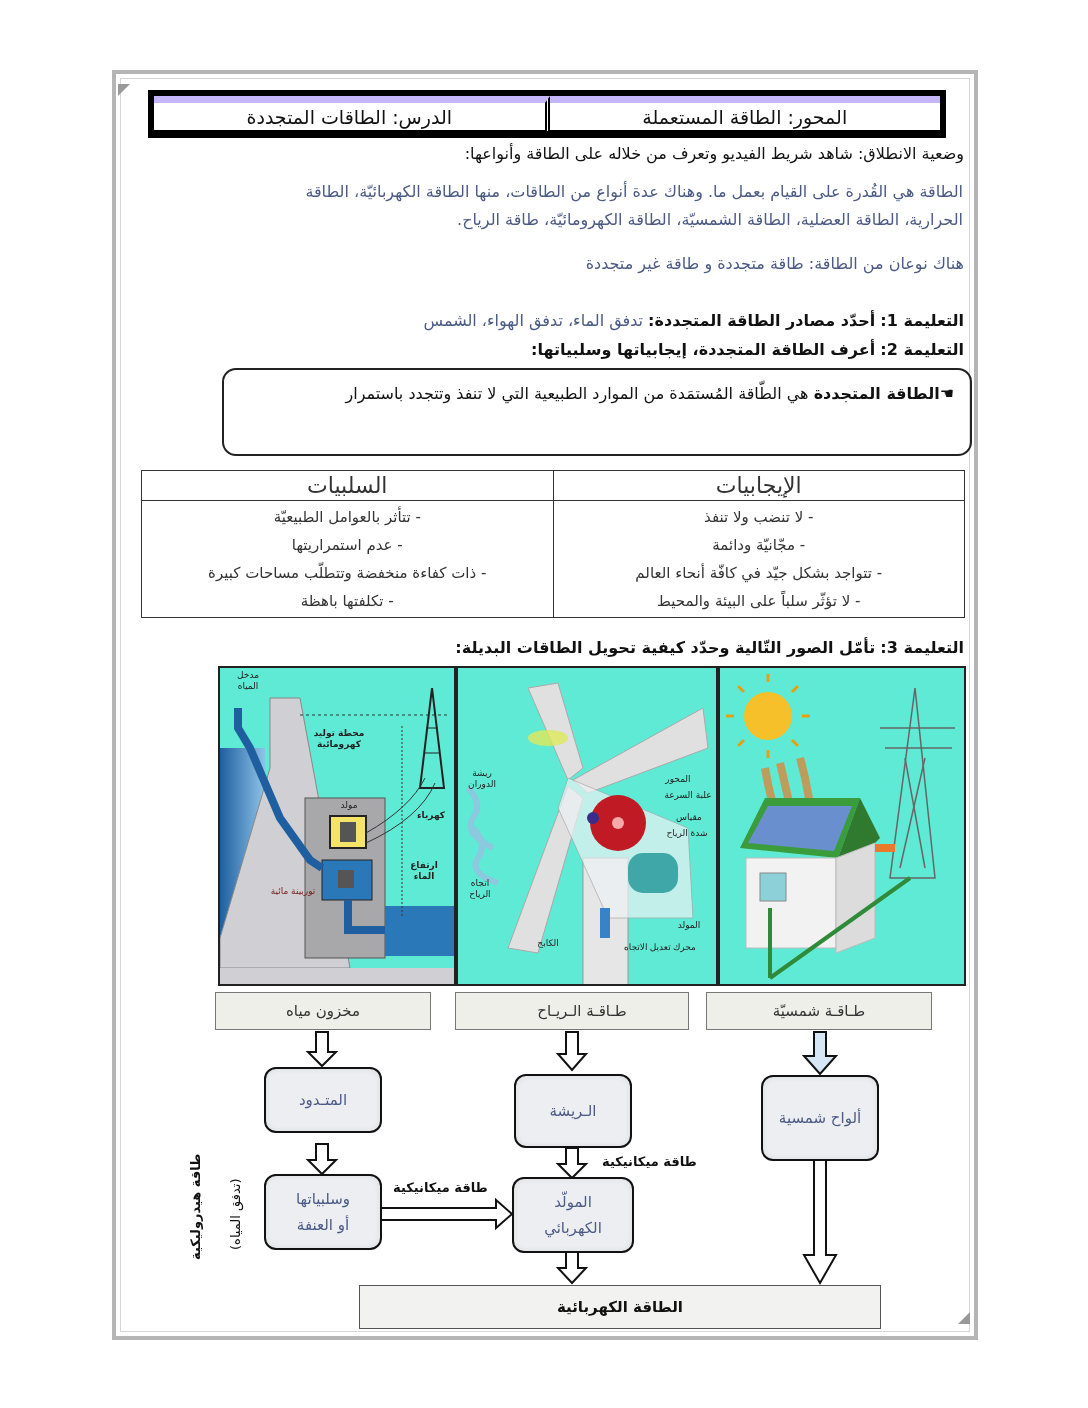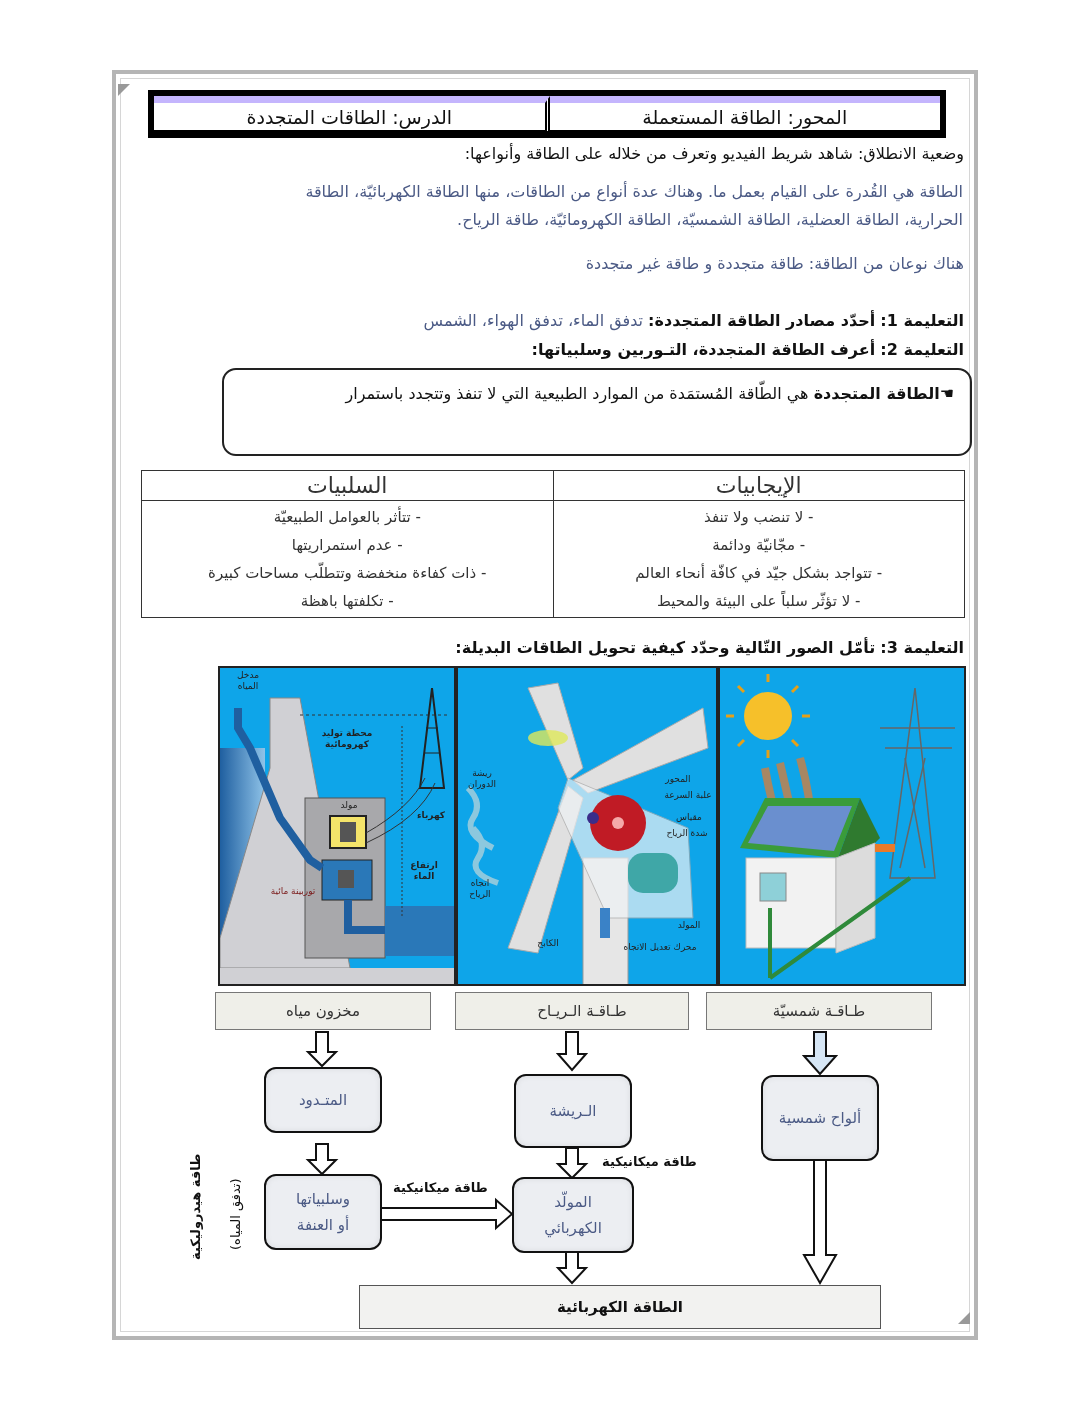--- a/index.html
+++ b/index.html
@@ -46,21 +46,21 @@
 
     table.proscons {
       position: absolute; left: 141px; top: 470px; width: 824px; border-collapse: collapse;
       direction: rtl; font-size: 15px; color: #333;
     }
     table.proscons th, table.proscons td { border: 1.5px solid #333; text-align: center; width: 50%; }
     table.proscons th { font-weight: normal; height: 30px; font-size: 22px; }
     table.proscons td { vertical-align: top; padding: 2px 6px; line-height: 28px; }
 
     .img-panel {
-      position: absolute; top: 666px; height: 320px; border: 2px solid #222; overflow: hidden; background: #0ea5e9;
+      position: absolute; top: 666px; height: 320px; border: 2px solid #222; overflow: hidden; background: #5eead4;
     }
     .img-label { position: absolute; font-size: 9px; color: #222; direction: rtl; text-align: center; line-height: 11px; }
 
     .src-box {
       position: absolute; top: 992px; height: 38px; background: #efefe9; border: 1.5px solid #777;
       display: flex; align-items: center; justify-content: center; font-size: 15px; color: #333; letter-spacing: 1px;
     }
 
     .flow-box {
       position: absolute; border: 2px solid #111; border-radius: 12px; background: #eceef2;
@@ -105,21 +105,21 @@
 <div class="line rtl blue-text" style="top:254px;">هناك نوعان من الطاقة: طاقة متجددة و طاقة غير متجددة</div>
 
 <div class="line rtl" style="top:311px;">
   <span class="bold">التعليمة 1:</span>
   <span class="bold">أحدّد مصادر الطاقة المتجددة:</span>
   <span class="blue-text">تدفق الماء، تدفق الهواء، الشمس</span>
 </div>
 
 <div class="line rtl" style="top:340px;">
   <span class="bold">التعليمة 2:</span>
-  <span class="bold">أعرف الطاقة المتجددة، التـوربين وسلبياتها:</span>
+  <span class="bold">أعرف الطاقة المتجددة، إيجابياتها وسلبياتها:</span>
 </div>
 
 <div class="def-box rtl">
   <div>
     <span>☚</span><span class="bold">الطاقة المتجددة</span>
     <span>هي الطّاقة المُستمَدة من الموارد الطبيعية التي لا تنفذ وتتجدد باستمرار</span>
   </div>
 </div>
 
 <table class="proscons">
@@ -173,21 +173,21 @@
     <line x1="80" y1="47" x2="230" y2="47" stroke="#333" stroke-dasharray="3,3"></line>
     <line x1="182" y1="58" x2="182" y2="250" stroke="#333" stroke-dasharray="2,2"></line>
     <polygon points="212,20 224,120 200,120" fill="none" stroke="#222" stroke-width="2"></polygon>
     <line x1="206" y1="60" x2="218" y2="60" stroke="#222"></line>
     <line x1="204" y1="85" x2="220" y2="85" stroke="#222"></line>
     <path d="M146,165 Q190,140 205,110" stroke="#333" fill="none"></path>
     <path d="M146,175 Q200,150 215,115" stroke="#333" fill="none"></path>
     <rect x="0" y="300" width="238" height="20" fill="#d0d0d4"></rect>
   </svg>
   <div class="img-label" style="left:10px;top:2px;width:36px;">مدخل المياه</div>
-  <div class="img-label" style="left:92px;top:60px;width:70px;font-weight:bold;">محطة توليد كهرومائية</div>
+  <div class="img-label" style="left:84px;top:60px;width:70px;font-weight:bold;">محطة توليد كهرومائية</div>
   <div class="img-label" style="left:112px;top:132px;width:34px;">مولد</div>
   <div class="img-label" style="left:188px;top:142px;width:46px;font-weight:bold;">كهرباء</div>
   <div class="img-label" style="left:48px;top:218px;width:50px;color:#7a1a1a;">توربينة مائية</div>
   <div class="img-label" style="left:184px;top:192px;width:40px;font-weight:bold;">ارتفاع الماء</div>
 </div>
 
 <div class="img-panel" style="left:456px; width:262px;">
   <svg width="262" height="320" viewBox="0 0 262 320" style="left:0;top:0;">
     <rect x="125" y="190" width="45" height="130" fill="#e6e6e6" stroke="#999"></rect>
     <path d="M110,112 L70,20 L100,15 L125,100 Z" fill="#e0e0e0" stroke="#aaa"></path>
@@ -203,21 +203,21 @@
     <path d="M15,160 Q30,175 20,190 Q10,205 40,215" stroke="#8cc8de" stroke-width="6" fill="none"></path>
     <rect x="142" y="240" width="10" height="30" fill="#3a82c7"></rect>
   </svg>
   <div class="img-label" style="left:6px;top:100px;width:36px;">ريشة الدوران</div>
   <div class="img-label" style="left:200px;top:106px;width:40px;">المحور</div>
   <div class="img-label" style="left:200px;top:122px;width:60px;">علبة السرعة</div>
   <div class="img-label" style="left:206px;top:144px;width:50px;">مقياس</div>
   <div class="img-label" style="left:200px;top:160px;width:58px;">شدة الرياح</div>
   <div class="img-label" style="left:4px;top:210px;width:36px;">اتجاه الرياح</div>
   <div class="img-label" style="left:208px;top:252px;width:46px;">المولد</div>
-  <div class="img-label" style="left:150px;top:274px;width:104px;">محرك تعديل الاتجاه</div>
+  <div class="img-label" style="left:150px;top:274px;width:104px;font-family:Liberation Serif, serif;">محرك تعديل الاتجاه</div>
   <div class="img-label" style="left:70px;top:270px;width:40px;">الكابح</div>
 </div>
 
 <div class="img-panel" style="left:718px; width:248px;">
   <svg width="248" height="320" viewBox="0 0 248 320" style="left:0;top:0;">
     <circle cx="48" cy="48" r="24" fill="#f6c02a"></circle>
     <g stroke="#e6a018" stroke-width="3">
       <line x1="48" y1="14" x2="48" y2="6"></line>
         <line x1="48" y1="82" x2="48" y2="90"></line>
       <line x1="14" y1="48" x2="6" y2="48"></line>

